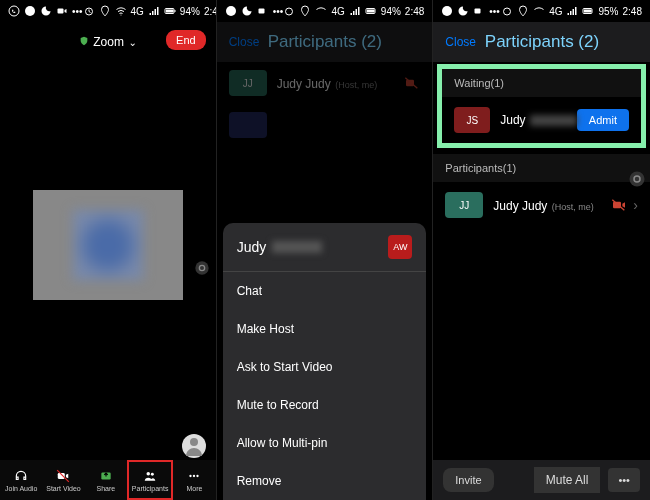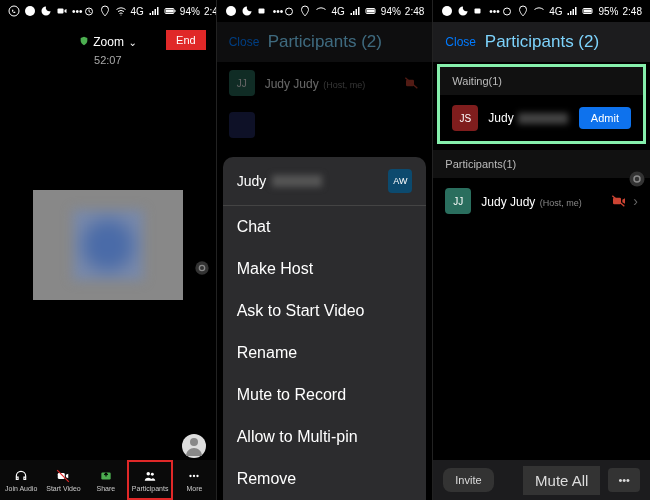--- a/index.html
+++ b/index.html
@@ -11,65 +11,65 @@
   
   .status-bar { display: flex; justify-content: space-between; align-items: center; padding: 4px 8px; font-size: 10px; background: #000; height: 22px; }
   .status-left, .status-right { display: flex; gap: 4px; align-items: center; }
   .status-icon { width: 12px; height: 12px; fill: #fff; }
 
   
   .zoom-header { text-align: center; padding: 10px 0; position: relative; }
   .zoom-title { font-size: 12px; color: #fff; }
   .shield-icon { display: inline-block; width: 10px; height: 10px; }
   .zoom-timer { font-size: 11px; color: #aaa; margin-top: 4px; }
-  .end-btn { position: absolute; right: 10px; top: 8px; background: #e02828; color: #fff; border-radius: 0; padding: 4px 10px; font-size: 11px; }
+  .end-btn { position: absolute; right: 10px; top: 8px; background: #e02828; color: #fff; border-radius: 9px; padding: 4px 10px; font-size: 11px; }
   .camera-icon-right { position: absolute; right: 6px; top: 52%; width: 16px; height: 16px; }
   .video-tile { position: absolute; top: 190px; left: 50%; transform: translateX(-50%); width: 150px; height: 110px; background: #888; display: flex; align-items: center; justify-content: center; }
   .video-tile .blur { width: 70px; height: 70px; background: radial-gradient(circle, #4a6ba8 30%, #7788aa 70%); filter: blur(6px); }
   .avatar-small { position: absolute; bottom: 42px; right: 10px; width: 24px; height: 24px; background: #ddd; border-radius: 50%; }
 
   .bottom-nav { position: absolute; bottom: 0; left: 0; right: 0; height: 40px; background: #0a0a0a; display: flex; }
   .nav-item { flex: 1; display: flex; flex-direction: column; align-items: center; justify-content: center; font-size: 7px; color: #ccc; gap: 2px; position: relative; }
   .nav-item svg { width: 14px; height: 14px; fill: #fff; }
   .nav-highlight { border: 2px solid #e02828; }
   .share-green { fill: #4caf50 !important; }
 
   
   .panel-header { display: flex; align-items: center; justify-content: space-between; padding: 10px 12px; font-size: 13px; background: #1c1c1e; opacity: 0.5; }
   .close-link { color: #007aff; font-size: 12px; }
   .panel-title { color: #7dd3fc; font-size: 17px; flex: 1; text-align: center; }
   .participant-row-dim { display: flex; align-items: center; padding: 8px 12px; opacity: 0.4; }
-  .avatar-badge { width: 26px; height: 26px; border-radius: 4px; display: flex; align-items: center; justify-content: center; font-size: 10px; margin-right: 10px; }
+  .avatar-badge { width: 38px; height: 26px; border-radius: 4px; display: flex; align-items: center; justify-content: center; font-size: 10px; margin-right: 10px; }
   .avatar-jj { background: #2a6e5e; }
   .avatar-js { background: #7f1d1d; }
   .avatar-aw { background: #4856c4; }
   .row-name { font-size: 12px; }
   .row-sub { font-size: 9px; color: #888; }
   .vid-off-icon { margin-left: auto; }
 
   .context-menu { position: absolute; bottom: 0; left: 6px; right: 6px; background: #2c2c2e; border-radius: 10px 10px 0 0; }
   .context-header { display: flex; align-items: center; padding: 12px 14px; border-bottom: 1px solid #444; }
   .context-header .name { font-size: 14px; font-weight: 500; }
   .context-header .redact { display:inline-block; width: 50px; height: 12px; background: #555; filter: blur(3px); margin-left: 6px; }
-  .context-header .av { margin-left: auto; width: 24px; height: 24px; border-radius: 4px; background: #0c4a6e; display: flex; align-items: center; justify-content: center; font-size: 9px; }
-  .menu-item { padding: 12px 14px; font-size: 16px; color: #fff; }
+  .context-header .av { margin-left: auto; width: 24px; height: 24px; border-radius: 4px; background: #b91c1c; display: flex; align-items: center; justify-content: center; font-size: 9px; }
+  .menu-item { padding: 12px 14px; font-size: 12px; color: #fff; }
   .menu-item.highlight { border: 3px solid #e02828; }
 
   
   .panel-header3 { display: flex; align-items: center; padding: 10px 12px; background: #1c1c1e; }
   .section-label { font-size: 11px; padding: 8px 12px; color: #bbb; background: #111; }
-  .waiting-box { border: 3px solid #86efac; margin: 2px 4px 6px 4px; }
+  .waiting-box { border: 5px solid #86efac; margin: 2px 4px 6px 4px; }
   .participant-row { display: flex; align-items: center; padding: 10px 12px; }
   .admit-btn { margin-left: auto; background: #0e72ed; color: #fff; padding: 5px 12px; border-radius: 4px; font-size: 11px; }
   .redact2 { display:inline-block; width: 50px; height: 11px; background: #444; filter: blur(3px); margin-left: 4px; }
   .chevron { margin-left: 6px; color: #666; font-size: 14px; }
 
   .bottom-bar { position: absolute; bottom: 0; left: 0; right: 0; height: 40px; background: #1c1c1e; display: flex; align-items: center; padding: 0 10px; gap: 8px; }
   .invite-btn { font-size: 11px; color: #ddd; background: #333; padding: 6px 12px; border-radius: 8px; }
-  .muteall-btn { font-size: 15px; color: #ddd; background: #333; padding: 6px 12px; border-radius: 0; margin-left: auto; }
+  .muteall-btn { font-size: 12px; color: #ddd; background: #333; padding: 6px 12px; border-radius: 0; margin-left: auto; }
   .more-btn { font-size: 11px; color: #ddd; background: #333; padding: 6px 10px; border-radius: 4px; }
 
   .camera-dot { position: absolute; right: 4px; top: 170px; width: 18px; height: 18px; }
 </style>
 </head>
 <body>
 
 <div class="container">
 
 <div class="screen">
@@ -118,21 +118,20 @@
   </div>
 
   <div class="zoom-header">
     <div>
       <svg class="shield-icon" viewBox="0 0 24 24">
             <path d="M12 2l8 3v6c0 5-3 9-8 11-5-2-8-6-8-11V5z" fill="#4caf50"></path>
           </svg>
       <span class="zoom-title">Zoom</span>
       <span style="font-size:10px">⌄</span>
     </div>
-    <div class="zoom-timer">52:07</div>
     <div class="end-btn">End</div>
   </div>
 
   <div class="video-tile">
         <div class="blur"></div>
       </div>
 
   <svg class="camera-icon-right" viewBox="0 0 24 24">
         <circle cx="12" cy="12" r="10" fill="#333"></circle>
         <circle cx="12" cy="12" r="4" fill="none" stroke="#888" stroke-width="2"></circle>
@@ -246,21 +245,20 @@
 
   <div class="context-menu">
     <div class="context-header">
       <span class="name">Judy</span>
       <span class="redact"></span>
       <div class="av">AW</div>
     </div>
     <div class="menu-item">Chat</div>
     <div class="menu-item">Make Host</div>
     <div class="menu-item">Ask to Start Video</div>
-    <div class="menu-item">Rename</div>
     <div class="menu-item">Mute to Record</div>
     <div class="menu-item">Allow to Multi-pin</div>
     <div class="menu-item">Remove</div>
   </div>
 </div>
 
 <div class="screen">
   <div class="status-bar">
     <div class="status-left">
       <svg class="status-icon" viewBox="0 0 24 24">

